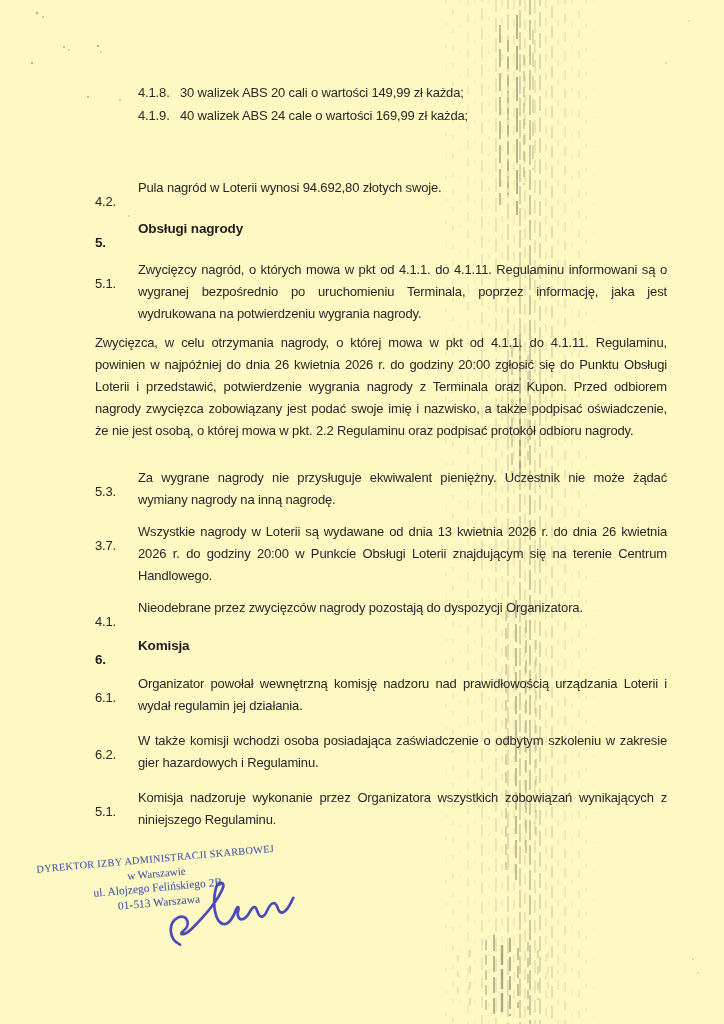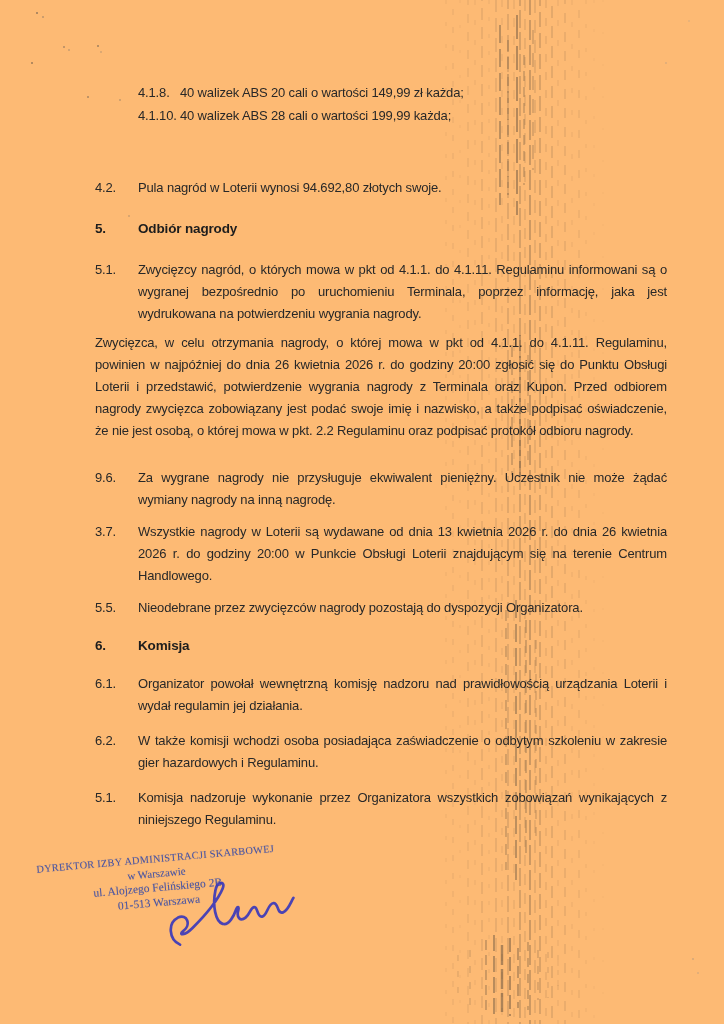--- a/index.html
+++ b/index.html
@@ -5,33 +5,33 @@
   html, body { margin: 0; padding: 0; }
   body {
     width: 724px; height: 1024px;
     background: #ffffff;
     overflow: hidden;
     font-family: "Liberation Sans", sans-serif;
     position: relative;
   }
   .page {
     position: absolute; inset: 0;
-    background: #fdba74;
+    background: #fef9c3;
   }
 
   
   .content {
     position: absolute; left: 95px; top: 0; width: 572px;
     color: #282828;
     font-size: 13px;
     letter-spacing: -0.15px;
     line-height: 22px;
   }
   .block { position: absolute; left: 0; width: 100%; display: flex; }
-  .block .num { flex: 0 0 43px; }
+  .block .num { flex: 0 0 43px; margin-top: 14px; }
   .block .txt { flex: 1 1 auto; text-align: justify; }
   .block.single .txt { text-align: left; }
 
   .sublist { position: absolute; left: 43px; width: 529px; line-height: 22.5px; }
   .subrow { display: flex; }
   .subrow .num { flex: 0 0 42px; }
   .subrow .txt { flex: 1 1 auto; }
 
   .heading { font-weight: bold; color: #1d1d1d; font-size: 13.5px; }
 
@@ -79,59 +79,59 @@
 </head>
 <body>
 
 <div class="page">
 
   <div class="content">
 
     <div class="sublist" style="top:82px">
       <div class="subrow">
         <span class="num">4.1.8.</span>
-        <span class="txt">40 walizek ABS 20 cali o wartości 149,99 zł każda;</span>
+        <span class="txt">30 walizek ABS 20 cali o wartości 149,99 zł każda;</span>
       </div>
       <div class="subrow">
-        <span class="num">4.1.10.</span>
-        <span class="txt">40 walizek ABS 28 cali o wartości 199,99 każda;</span>
+        <span class="num">4.1.9.</span>
+        <span class="txt">40 walizek ABS 24 cale o wartości 169,99 zł każda;</span>
       </div>
     </div>
 
     <div class="block single" style="top:177px">
       <span class="num">4.2.</span>
       <span class="txt">Pula nagród w Loterii wynosi 94.692,80 złotych swoje.</span>
     </div>
 
     <div class="block single heading" style="top:218px">
       <span class="num">5.</span>
-      <span class="txt">Odbiór nagrody</span>
+      <span class="txt">Obsługi nagrody</span>
     </div>
 
     <div class="block" style="top:259px">
       <span class="num">5.1.</span>
       <span class="txt">Zwycięzcy nagród, o których mowa w pkt od 4.1.1. do 4.1.11. Regulaminu informowani są o wygranej bezpośrednio po uruchomieniu Terminala, poprzez informację, jaka jest wydrukowana na potwierdzeniu wygrania nagrody.</span>
     </div>
 
     <div class="block" style="top:332px">
       <span class="txt">Zwycięzca, w celu otrzymania nagrody, o której mowa w pkt od 4.1.1. do 4.1.11. Regulaminu, powinien w najpóźniej do dnia 26 kwietnia 2026 r. do godziny 20:00 zgłosić się do Punktu Obsługi Loterii i przedstawić, potwierdzenie wygrania nagrody z Terminala oraz Kupon. Przed odbiorem nagrody zwycięzca zobowiązany jest podać swoje imię i nazwisko, a także podpisać oświadczenie, że nie jest osobą, o której mowa w pkt. 2.2 Regulaminu oraz podpisać protokół odbioru nagrody.</span>
     </div>
 
     <div class="block" style="top:467px">
-      <span class="num">9.6.</span>
+      <span class="num">5.3.</span>
       <span class="txt">Za wygrane nagrody nie przysługuje ekwiwalent pieniężny. Uczestnik nie może żądać wymiany nagrody na inną nagrodę.</span>
     </div>
 
     <div class="block" style="top:521px">
       <span class="num">3.7.</span>
       <span class="txt">Wszystkie nagrody w Loterii są wydawane od dnia 13 kwietnia 2026 r. do dnia 26 kwietnia 2026 r. do godziny 20:00 w Punkcie Obsługi Loterii znajdującym się na terenie Centrum Handlowego.</span>
     </div>
 
     <div class="block single" style="top:597px">
-      <span class="num">5.5.</span>
+      <span class="num">4.1.</span>
       <span class="txt">Nieodebrane przez zwycięzców nagrody pozostają do dyspozycji Organizatora.</span>
     </div>
 
     <div class="block single heading" style="top:635px">
       <span class="num">6.</span>
       <span class="txt">Komisja</span>
     </div>
 
     <div class="block" style="top:673px">
       <span class="num">6.1.</span>

